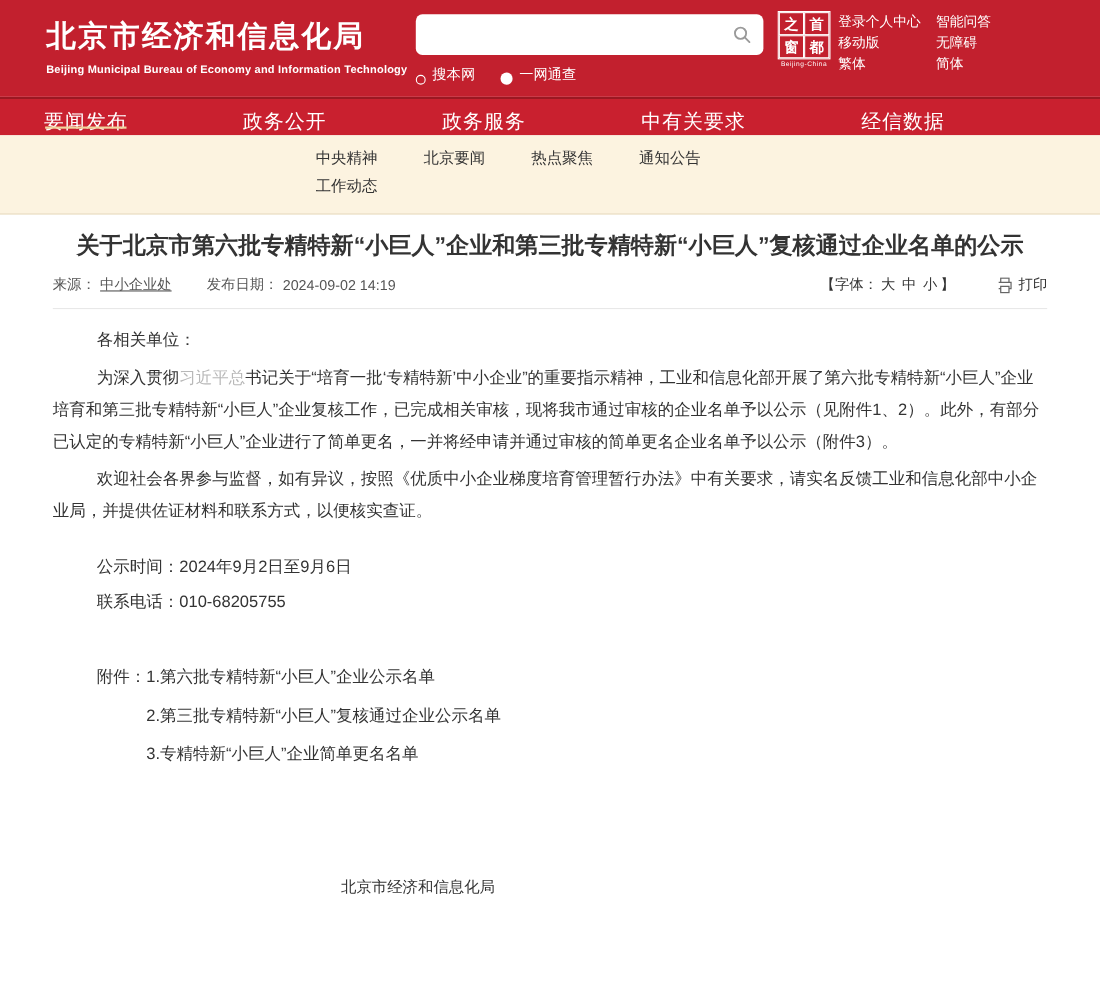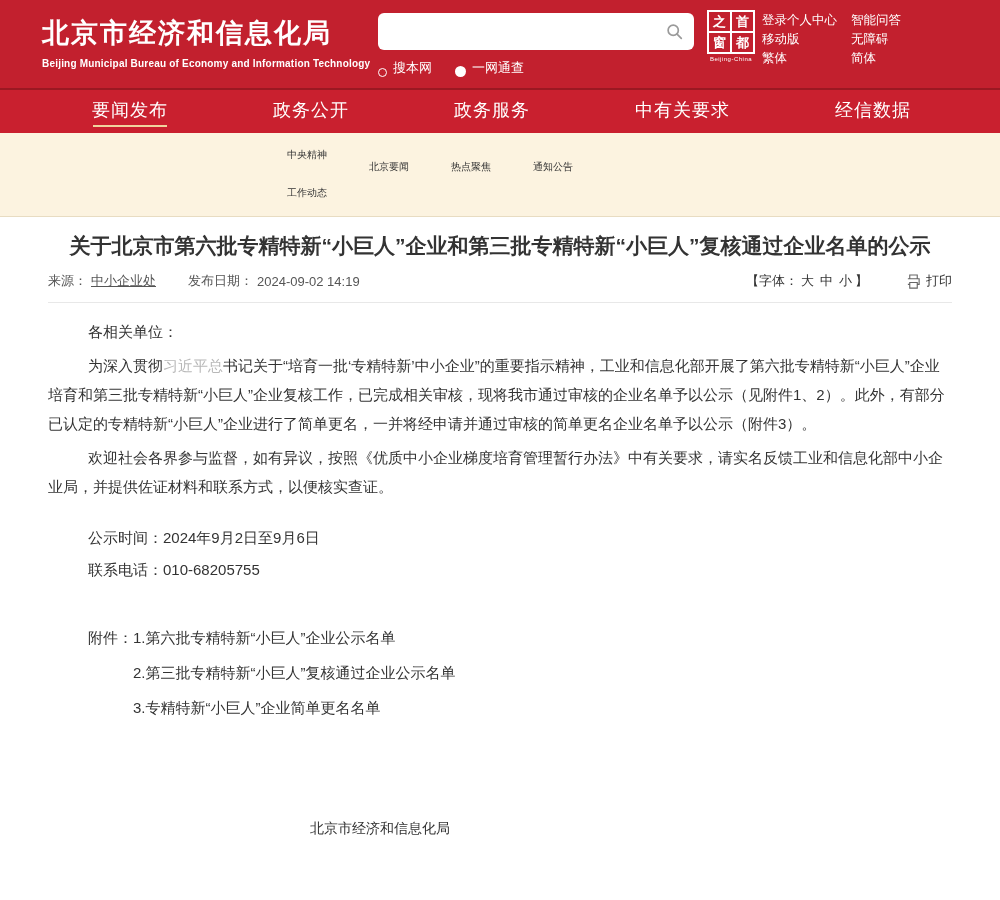--- a/index.html
+++ b/index.html
@@ -30,29 +30,29 @@
   .scope-item + .scope-item{margin-left:14px;}
   .radio-ring{width:9px;height:9px;border:1.5px solid #fff;border-radius:50%;display:inline-block;}
   .radio-dot{width:11px;height:11px;background:#fff;border-radius:50%;display:inline-block;}
   .seal{position:absolute;left:707px;top:10px;width:48px;color:#fff;text-align:center;}
   .seal-grid{display:grid;grid-template-columns:1fr 1fr;border:1px solid #fff;}
   .seal-cell{border:1px solid #fff;font-size:13px;font-weight:bold;line-height:19px;}
   .seal-caption{font-size:6px;margin-top:2px;letter-spacing:.5px;white-space:nowrap;}
   .quick-links{position:absolute;left:762px;top:14px;display:grid;grid-template-columns:89px auto;row-gap:6px;color:#fff;font-size:12.5px;line-height:13px;}
   .quick-links span{cursor:pointer;white-space:nowrap;}
   
-  .nav{height:45px;background:var(--nav-red);border-top:2px solid var(--nav-divider);display:flex;padding-left:92px;}
+  .nav{height:35px;background:var(--nav-red);border-top:2px solid var(--nav-divider);display:flex;padding-left:40px;}
   .nav-item{position:relative;color:#fff;font-size:18px;line-height:41px;letter-spacing:1px;cursor:pointer;white-space:nowrap;}
   .nav-item + .nav-item{margin-left:105px;}
   .nav-item.active::after{content:"";position:absolute;left:1px;right:1px;bottom:6px;height:2px;background:var(--accent-underline);}
   
   .subnav{background:var(--subnav-bg);border-bottom:1px solid var(--subnav-border);padding:9px 0 10px 287px;}
   .subnav-row{display:flex;}
-  .subnav-item{font-size:10px;color:var(--text-main);line-height:26px;cursor:pointer;white-space:nowrap;}
-  .subnav-row .subnav-item + .subnav-item{margin-left:42px;margin-top:12px;}
+  .subnav-item{font-size:14px;color:var(--text-main);line-height:26px;cursor:pointer;white-space:nowrap;font-family:Liberation Mono, monospace;}
+  .subnav-row .subnav-item + .subnav-item{margin-left:42px;}
   
   .content{padding:0 48px;}
   .article-title{padding-top:12px;text-align:center;font-size:21px;line-height:33px;font-weight:bold;color:var(--text-main);}
   .meta-row{display:flex;align-items:center;margin-top:10px;font-size:13px;color:var(--text-meta);}
   .meta-left{display:flex;align-items:center;}
   .meta-src-link{text-decoration:underline;cursor:pointer;margin-left:4px;color:var(--text-meta);}
   .meta-date-label{margin-left:32px;}
   .meta-date{margin-left:4px;}
   .meta-right{margin-left:auto;display:flex;align-items:center;}
   .font-ctl{display:flex;align-items:center;color:var(--text-main);}

